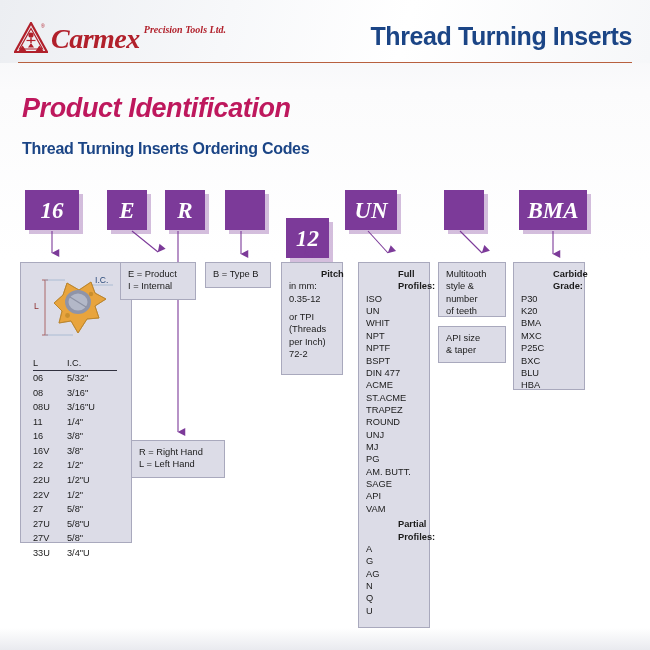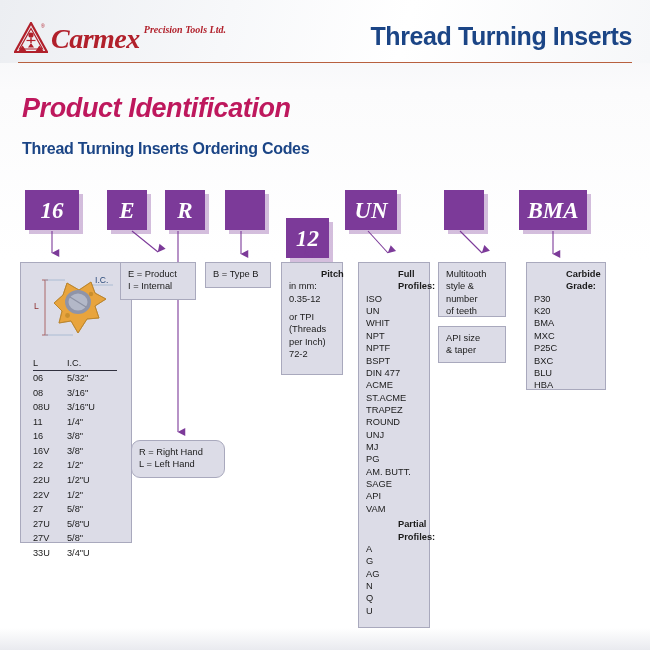--- a/index.html
+++ b/index.html
@@ -304,21 +304,21 @@
   </div>
 </div>
 
 <div class="info-box" style="left:120px; top:262px; width:76px; height:38px;">
   <div class="info-pad">
     <div class="list-line">E = Product</div>
     <div class="list-line">I  = Internal</div>
   </div>
 </div>
 
-<div class="info-box" style="left:131px; top:440px; width:94px; height:38px;border-radius:9px;">
+<div class="info-box" style="left:131px; top:440px; width:94px; height:38px;">
   <div class="info-pad">
     <div class="list-line">R = Right Hand</div>
     <div class="list-line">L = Left Hand</div>
   </div>
 </div>
 
 <div class="info-box" style="left:205px; top:262px; width:66px; height:26px;">
   <div class="info-pad">
     <div class="list-line">B = Type B</div>
   </div>
@@ -383,21 +383,21 @@
   </div>
 </div>
 
 <div class="info-box" style="left:438px; top:326px; width:68px; height:37px;">
   <div class="info-pad">
     <div class="list-line">API size</div>
     <div class="list-line">&amp; taper</div>
   </div>
 </div>
 
-<div class="info-box" style="left:526px; top:262px; width:80px; height:128px;">
+<div class="info-box" style="left:513px; top:262px; width:72px; height:128px;">
   <div class="info-pad">
     <div class="ib-head list-line">Carbide</div>
     <div class="ib-head list-line">Grade:</div>
     <div>
       <div class="list-line">P30</div>
       <div class="list-line">K20</div>
       <div class="list-line">BMA</div>
       <div class="list-line">MXC</div>
       <div class="list-line">P25C</div>
       <div class="list-line">BXC</div>

